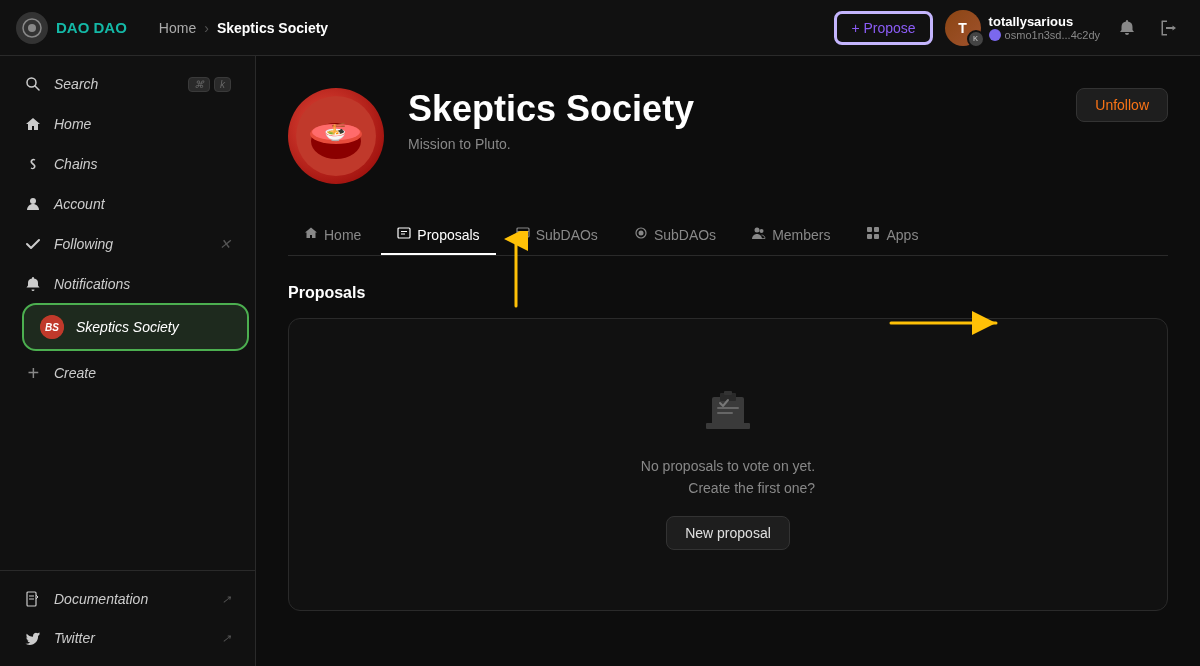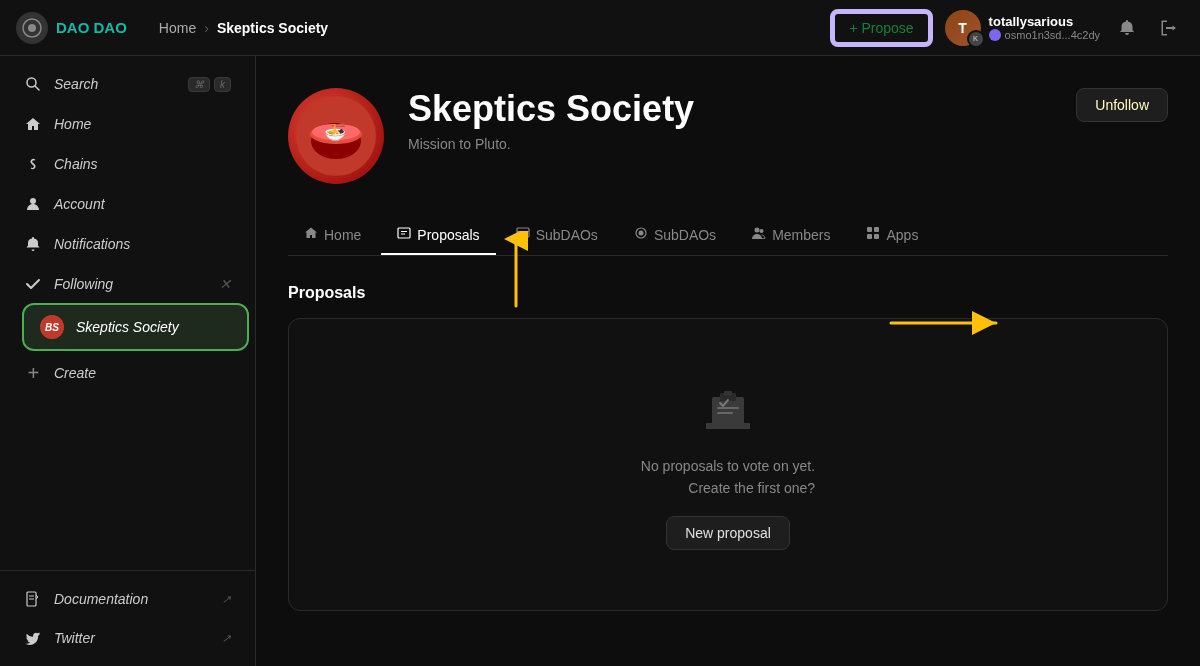--- a/index.html
+++ b/index.html
@@ -69,22 +69,22 @@
     .topbar-right {
       display: flex;
       align-items: center;
       gap: 12px;
     }
     .propose-btn {
       display: flex;
       align-items: center;
       gap: 6px;
       background: transparent;
-      border: 5px solid #c4b5fd;
-      color: #15803d;
+      border: 3px solid #c4b5fd;
+      color: #8b5cf6;
       padding: 6px 14px;
       border-radius: 8px;
       cursor: pointer;
       font-size: 14px;
     }
     .user-area {
       display: flex;
       align-items: center;
       gap: 8px;
     }
@@ -286,21 +286,21 @@
       color: #fff;
       margin-bottom: 6px;
     }
     .dao-tagline {
       font-size: 14px;
       color: #888;
     }
     .unfollow-btn {
       background: #1e1e1e;
       border: 1px solid #333;
-      color: #fef9c3;
+      color: #f97316;
       padding: 8px 18px;
       border-radius: 8px;
       cursor: pointer;
       font-size: 14px;
       font-weight: 500;
       flex-shrink: 0;
     }
 
     
     .tabs {
@@ -483,37 +483,37 @@
           <circle cx="8" cy="5" r="3"></circle>
           <path d="M2 14c0-3.31 2.69-6 6-6s6 2.69 6 6H2z"></path>
         </svg>
       </span>
       <span>Account</span>
     </div>
 
     <div class="sidebar-item">
       <span class="sidebar-icon">
         <svg width="16" height="16" viewBox="0 0 16 16" fill="currentColor">
-          <path d="M8 1a1 1 0 011 1v.4A4.5 4.5 0 0113 7v2.5l1.5 2h-13L3 9.5V7A4.5 4.5 0 017 2.4V2a1 1 0 011-1zm0 14a1.5 1.5 0 001.5-1.5h-3A1.5 1.5 0 008 15z"></path>
-        </svg>
-      </span>
-      <span>Notifications</span>
-    </div>
-
-    <div class="sidebar-item">
-      <span class="sidebar-icon">
-        <svg width="16" height="16" viewBox="0 0 16 16" fill="currentColor">
           <polyline points="2,8 6,12 14,4" stroke="currentColor" stroke-width="2" fill="none" stroke-linecap="round" stroke-linejoin="round"></polyline>
         </svg>
       </span>
       <span>Following</span>
       <span class="sidebar-following-arrow">✕</span>
     </div>
 
-    <div class="sidebar-item active" style="margin-left: 24px; margin-right: 8px;">
+    <div class="sidebar-item">
+      <span class="sidebar-icon">
+        <svg width="16" height="16" viewBox="0 0 16 16" fill="currentColor">
+          <path d="M8 1a1 1 0 011 1v.4A4.5 4.5 0 0113 7v2.5l1.5 2h-13L3 9.5V7A4.5 4.5 0 017 2.4V2a1 1 0 011-1zm0 14a1.5 1.5 0 001.5-1.5h-3A1.5 1.5 0 008 15z"></path>
+        </svg>
+      </span>
+      <span>Notifications</span>
+    </div>
+
+    <div class="sidebar-item active" style="margin-left: 24px; margin-right: 8px; border-radius: 12px;">
       <div class="sidebar-item-avatar">
         <svg width="24" height="24" viewBox="0 0 24 24">
           <circle cx="12" cy="12" r="12" fill="#c0392b"></circle>
           <text x="12" y="16" text-anchor="middle" fill="white" font-size="10" font-weight="bold">BS</text>
         </svg>
       </div>
       <span>Skeptics Society</span>
     </div>
 
     <div class="sidebar-item" style="margin-top: 4px;">

